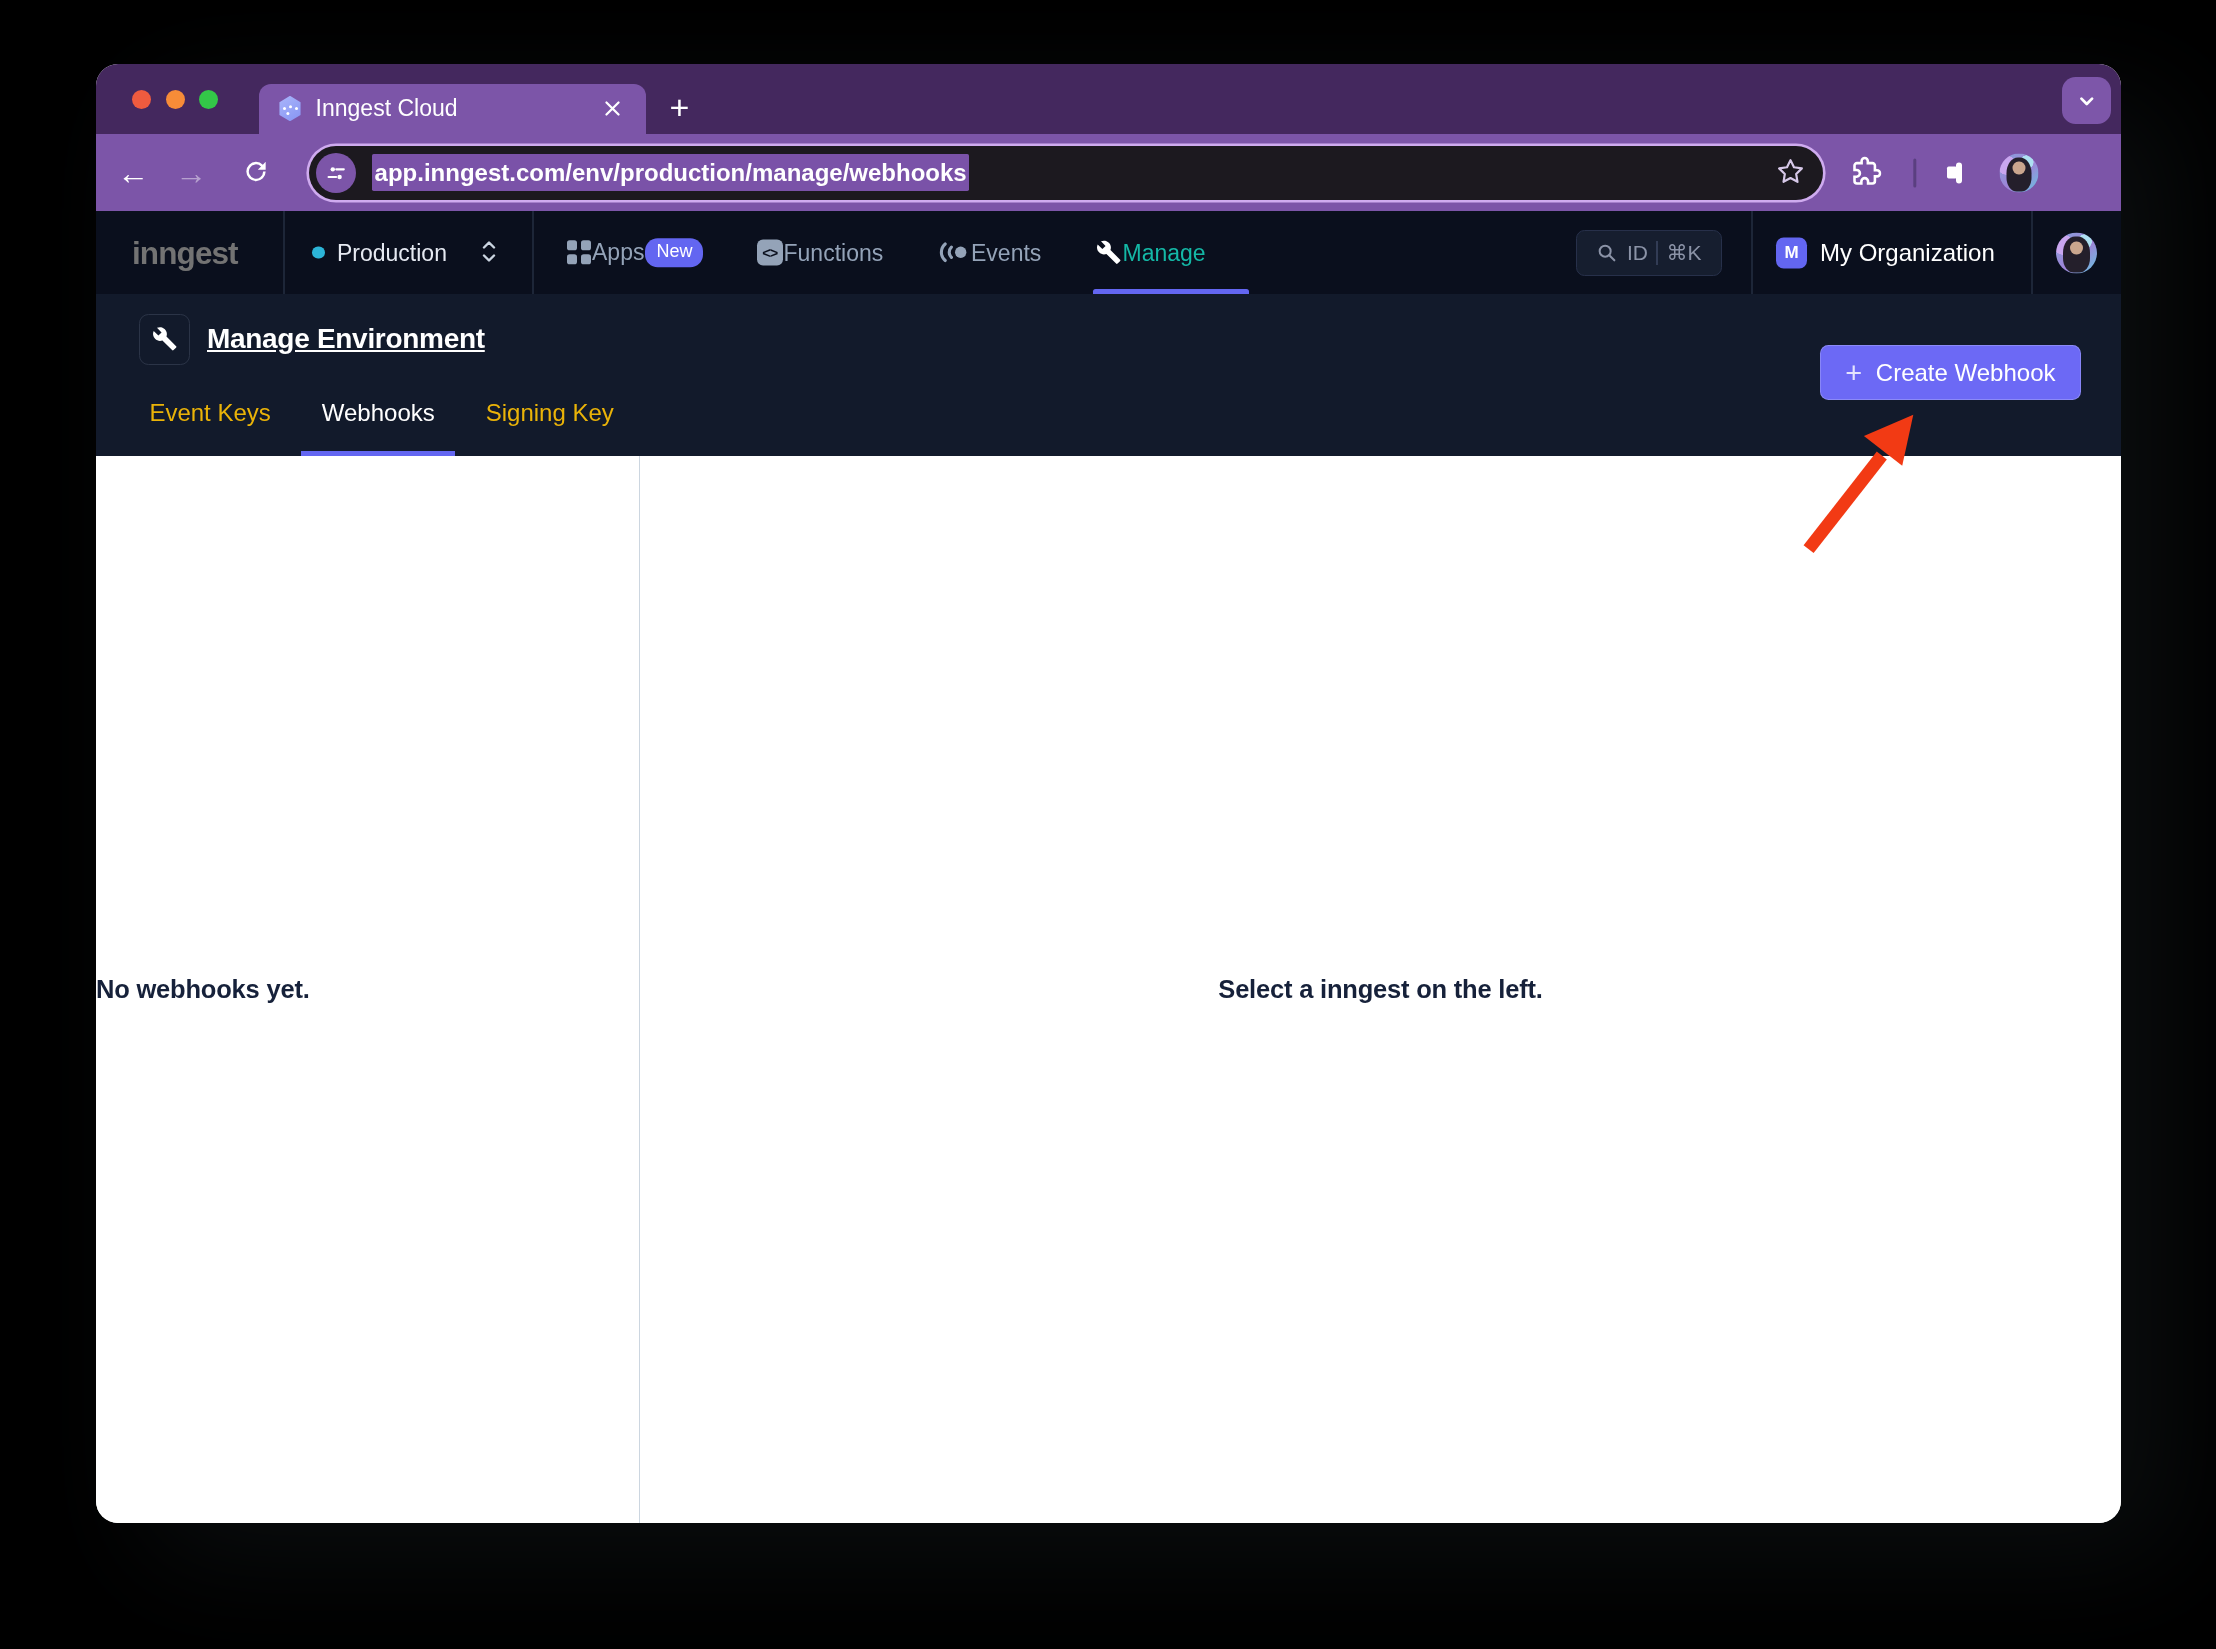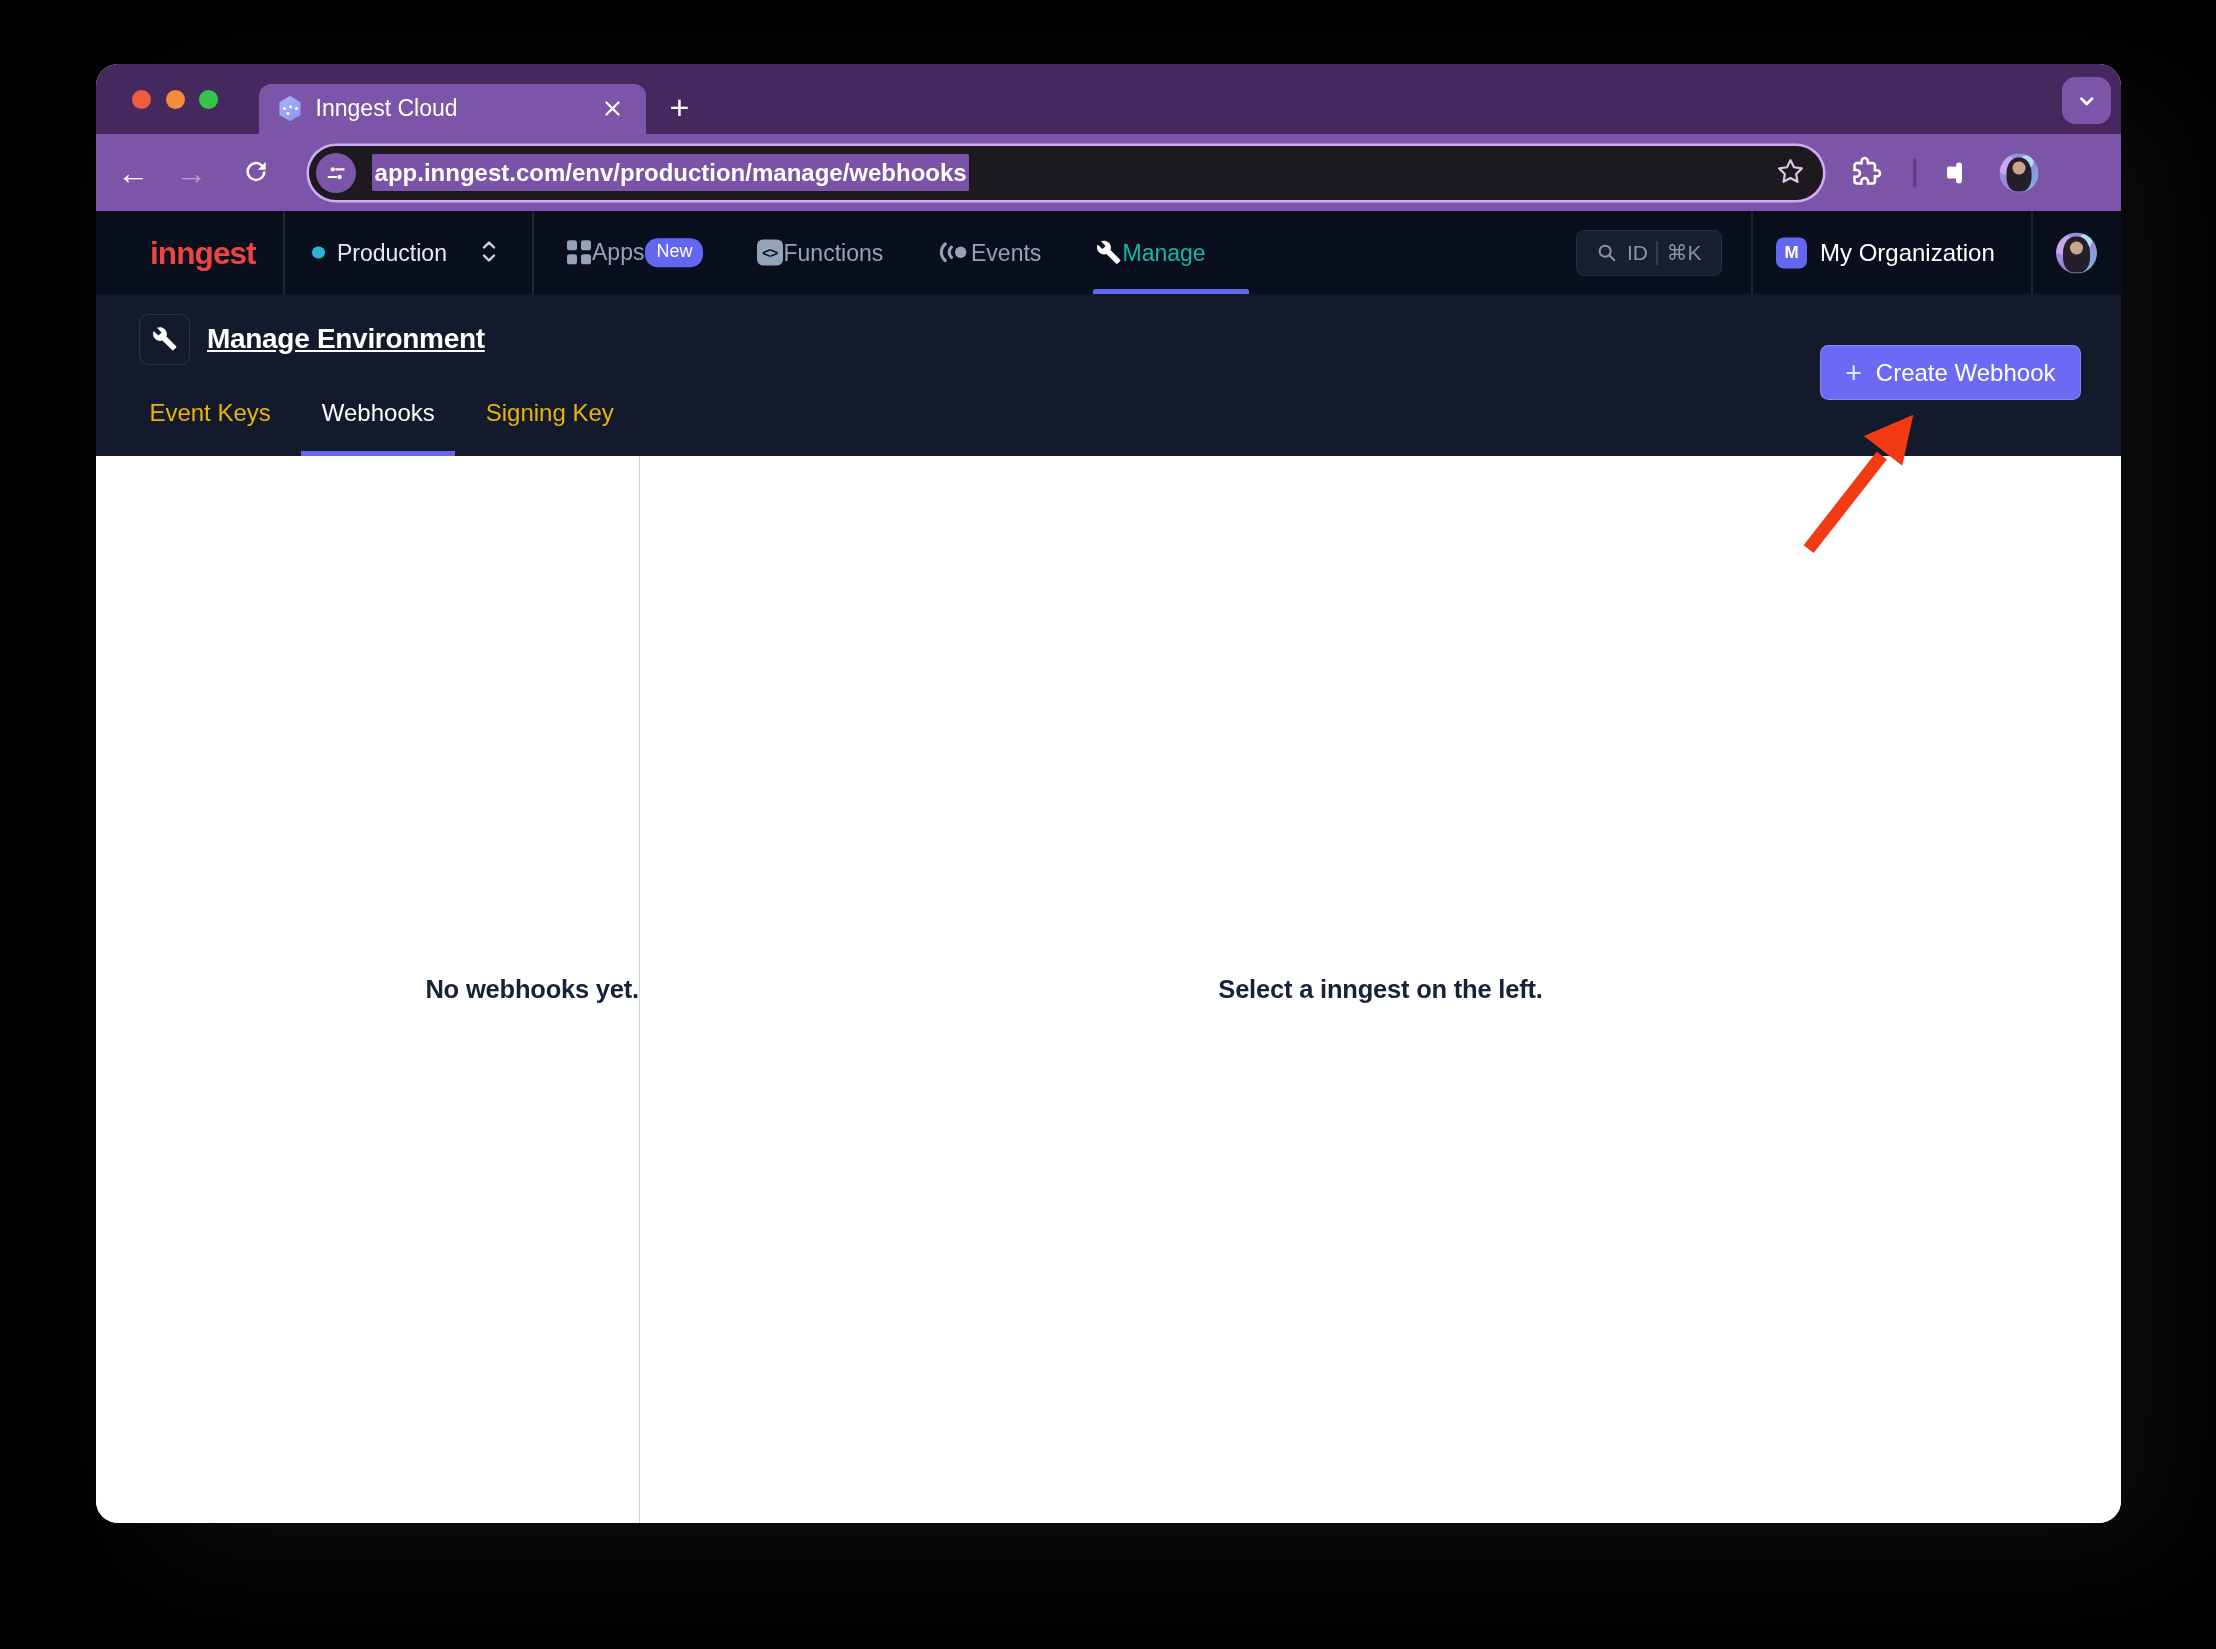--- a/index.html
+++ b/index.html
@@ -78,21 +78,21 @@
   .avatar::after { 
     content:""; position:absolute; left:34%; top:22%; width:32%; height:34%;
     background:#caa68e; border-radius:50%;
   }
   .avatar-toolbar { position:absolute; left:1923px; top:50%; transform:translate(-50%,-50%); width:39px; height:39px; }
 
   
   .appnav { position:absolute; left:0; top:147px; width:100%; height:83px; background:#0a0f1d; }
   .appnav .abs { position:absolute; top:50%; transform:translateY(-50%); }
   .vdiv { position:absolute; top:0; width:1.7px; height:83px; background:#1d2638; }
-  .logo { left:54px; color:#ef4444; font-size:31.5px; font-weight:800; letter-spacing:-0.9px; }
+  .logo { left:36px; color:#737373; font-size:31.5px; font-weight:800; letter-spacing:-0.9px; }
   .env-dot { left:216px; width:12.8px; height:12.8px; border-radius:50%; background:#2cb5d8; }
   .env-label { left:241px; color:#e6eaf2; font-size:23px; }
   .nav-item { display:flex; align-items:center; gap:1px; color:#94a3b8; font-size:23px; }
   .nav-item.active { color:#14b8a6; }
   .badge-new { background:#6366f1; color:#fff; font-size:18px; padding:3.4px 11px 5.1px; border-radius:12.8px; }
   .grid-icon { width:24px; height:24px; display:grid; grid-template-columns:10.2px 10.2px; grid-template-rows:10.2px 10.2px; gap:3.4px; }
   .grid-icon span { background:#94a3b8; border-radius:2.6px; }
   .fn-icon { width:25.5px; height:25.5px; background:#94a3b8; color:#0a0f1d; border-radius:6px; font-size:14.5px; font-weight:700; display:flex; align-items:center; justify-content:center; letter-spacing:-0.9px; }
   .manage-underline { position:absolute; left:997px; bottom:0; width:156px; height:5.1px; background:#6366f1; border-radius:2.6px 2.6px 0 0; }
   .searchbox {
@@ -117,21 +117,21 @@
   .create-btn {
     position:absolute; right:40px; top:51px; height:55px; padding:0 25.5px;
     background:#6c69f5; border:none; border-radius:8.5px; color:#fff; font-size:24px;
     display:flex; align-items:center; gap:13.6px; font-family:inherit;
     box-shadow:inset 0 0 0 0.9px rgba(255,255,255,.22);
   }
   .create-btn .plus { font-size:29px; font-weight:300; line-height:0; color:#e4e4fd; }
 
   
   .content { position:absolute; left:0; top:392px; width:100%; height:1067px; background:#fff; display:flex; }
-  .panel-left { width:544px; height:100%; border-right:1.7px solid #ccd6e0; display:flex; align-items:center; justify-content:flex-end; }
+  .panel-left { width:544px; height:100%; border-right:1.7px solid #ccd6e0; display:flex; align-items:center; justify-content:flex-start; }
   .panel-right { flex:1; height:100%; display:flex; align-items:center; justify-content:center; }
   .empty-msg { color:#16213a; font-size:25.5px; font-weight:700; letter-spacing:-0.2px; }
 
   
   .anno { position:absolute; inset:0; pointer-events:none; z-index:50; }
 </style>
 </head>
 <body>
 
 <div class="window">

